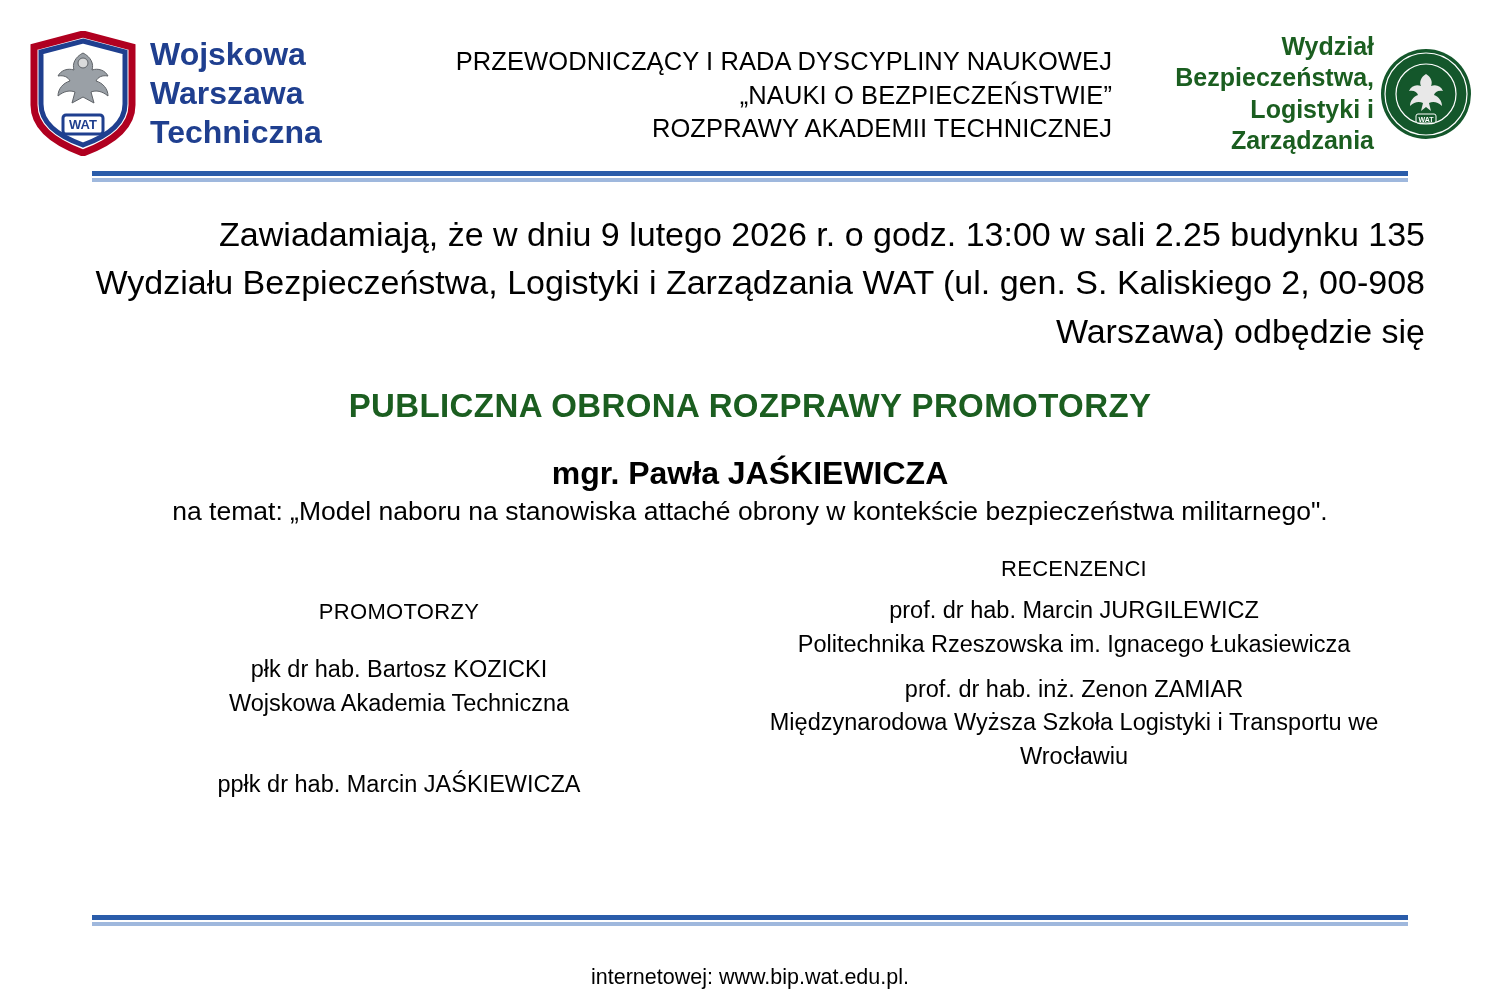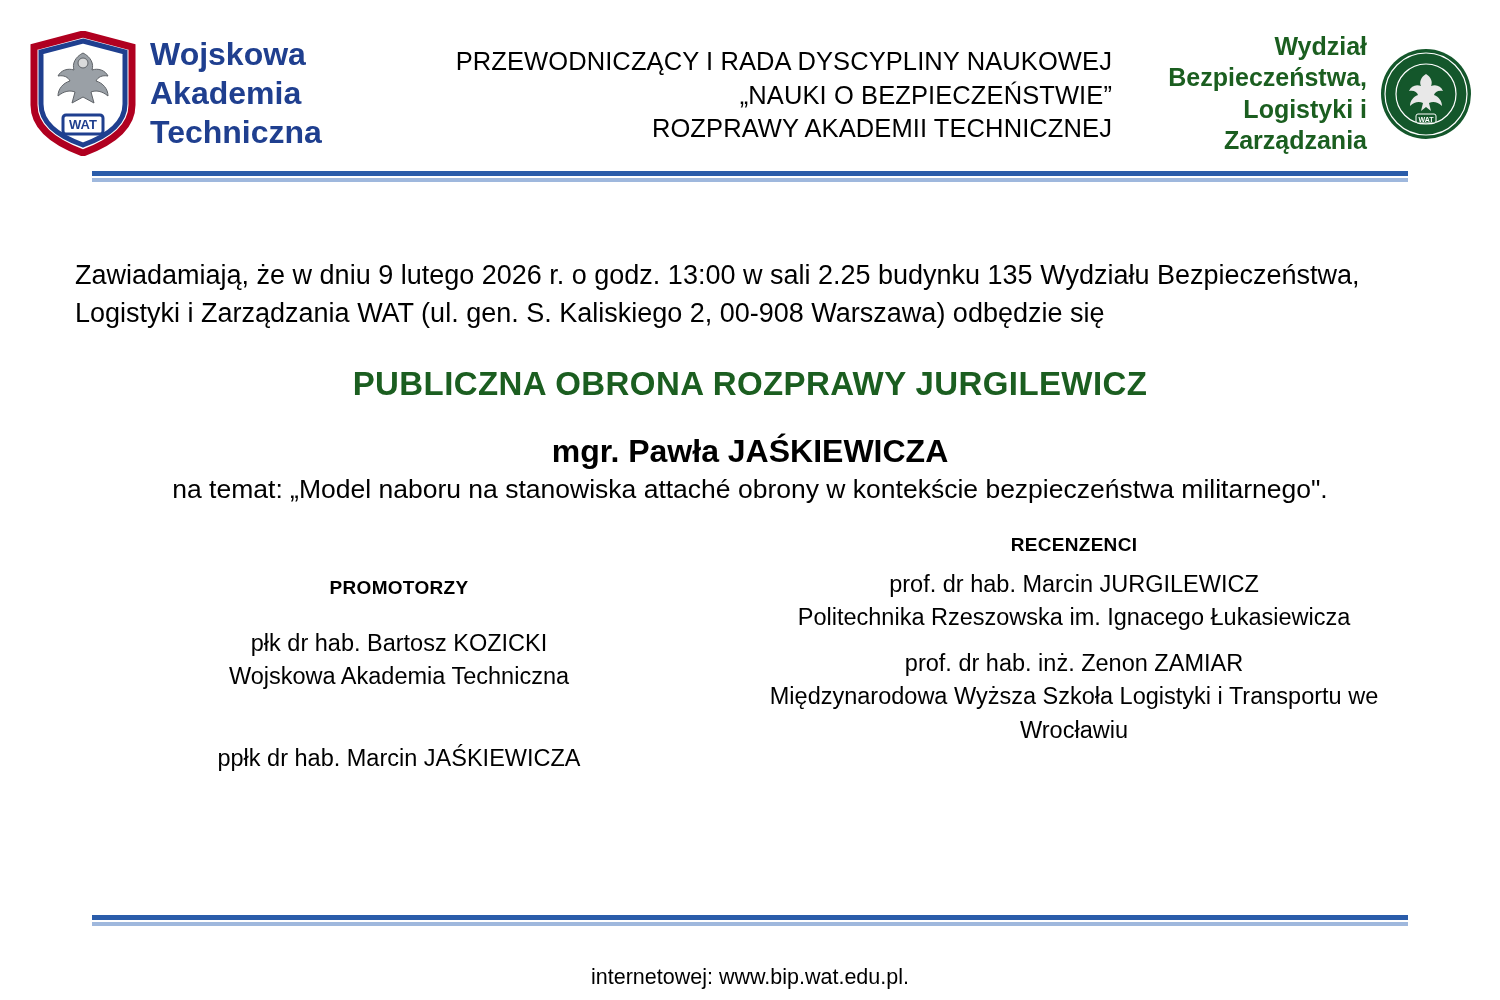--- a/index.html
+++ b/index.html
@@ -58,21 +58,21 @@
     line-height: 1.33;
     font-weight: normal;
     letter-spacing: 0.1px;
     padding-top: 4px;
   }
   .header-title div { white-space: nowrap; }
 
   .logo-right {
     display: flex;
     align-items: center;
-    gap: 13px;
+    gap: 6px;
     flex: 0 0 auto;
     width: 360px;
     justify-content: space-between;
   }
   .faculty-name {
     text-align: right;
     font-weight: bold;
     font-size: 25px;
     line-height: 1.25;
     color: #1b5e20;
@@ -96,24 +96,24 @@
     background: #9fb8dd;
     margin-top: 2px;
   }
 
   
   .content {
     padding: 0 75px;
     box-sizing: border-box;
   }
   .intro {
-    text-align: left;
-    font-size: 27px;
+    text-align: right;
+    font-size: 34px;
     line-height: 1.42;
-    margin-top: 74px;
+    margin-top: 28px;
   }
   .defense-title {
     text-align: center;
     color: #1b5e20;
     font-weight: bold;
     font-size: 33px;
     letter-spacing: 0.4px;
     margin-top: 32px;
   }
   .candidate {
@@ -135,22 +135,22 @@
   }
   .col-left {
     flex: 0 0 48%;
     text-align: center;
   }
   .col-right {
     flex: 1 1 52%;
     text-align: center;
   }
   .col-head {
-    font-weight: bold;
-    font-size: 19px;
+    font-weight: normal;
+    font-size: 22px;
     letter-spacing: 0.3px;
   }
   .col-left .col-head { margin-top: 43px; }
   .col-right .col-head { margin-top: 0; }
   .person {
     font-size: 23.5px;
     line-height: 1.42;
   }
   .person .name { }
   .person .aff { }
@@ -193,21 +193,21 @@
                      C68 59 74 60 80 65 C80 58 75 52 68 50 C70 46 74 44 80 45
                      C77 39 70 37 64 39 C66 33 63 26 55 22 Z"></path>
             <circle cx="55" cy="32" r="5" fill="#d9dadb"></circle>
           </g>
           <rect x="35" y="84" width="40" height="19" rx="3" fill="#ffffff" stroke="#1f3f8f" stroke-width="3"></rect>
           <text x="55" y="98" font-family="Liberation Sans, sans-serif" font-size="13" font-weight="bold" fill="#1f3f8f" text-anchor="middle">WAT</text>
         </svg>
       </div>
       <div class="wat-name">
         <div>Wojskowa</div>
-        <div class="ln2">Akademia</div>
+        <div class="ln2">Warszawa</div>
         <div>Techniczna</div>
       </div>
     </div>
 
     <div class="header-title">
       <div>PRZEWODNICZĄCY I RADA DYSCYPLINY NAUKOWEJ</div>
       <div>„NAUKI O BEZPIECZEŃSTWIE”</div>
       <div>ROZPRAWY AKADEMII TECHNICZNEJ</div>
     </div>
 
@@ -238,21 +238,21 @@
 
   <div class="rule-top">
     <div class="rule-line1"></div>
     <div class="rule-line2"></div>
   </div>
 
   <div class="content">
 
     <div class="intro">Zawiadamiają, że w dniu 9 lutego 2026 r. o godz. 13:00 w sali 2.25 budynku 135 Wydziału Bezpieczeństwa, Logistyki i Zarządzania WAT (ul. gen. S. Kaliskiego 2, 00-908 Warszawa) odbędzie się</div>
 
-    <div class="defense-title">PUBLICZNA OBRONA ROZPRAWY JURGILEWICZ</div>
+    <div class="defense-title">PUBLICZNA OBRONA ROZPRAWY PROMOTORZY</div>
 
     <div class="candidate">mgr. Pawła JAŚKIEWICZA</div>
 
     <div class="topic">na temat: „Model naboru na stanowiska attaché obrony w kontekście bezpieczeństwa militarnego".</div>
 
     <div class="columns">
 
       <div class="col-left">
         <div class="col-head">PROMOTORZY</div>
         <div class="gap-lg"></div>

